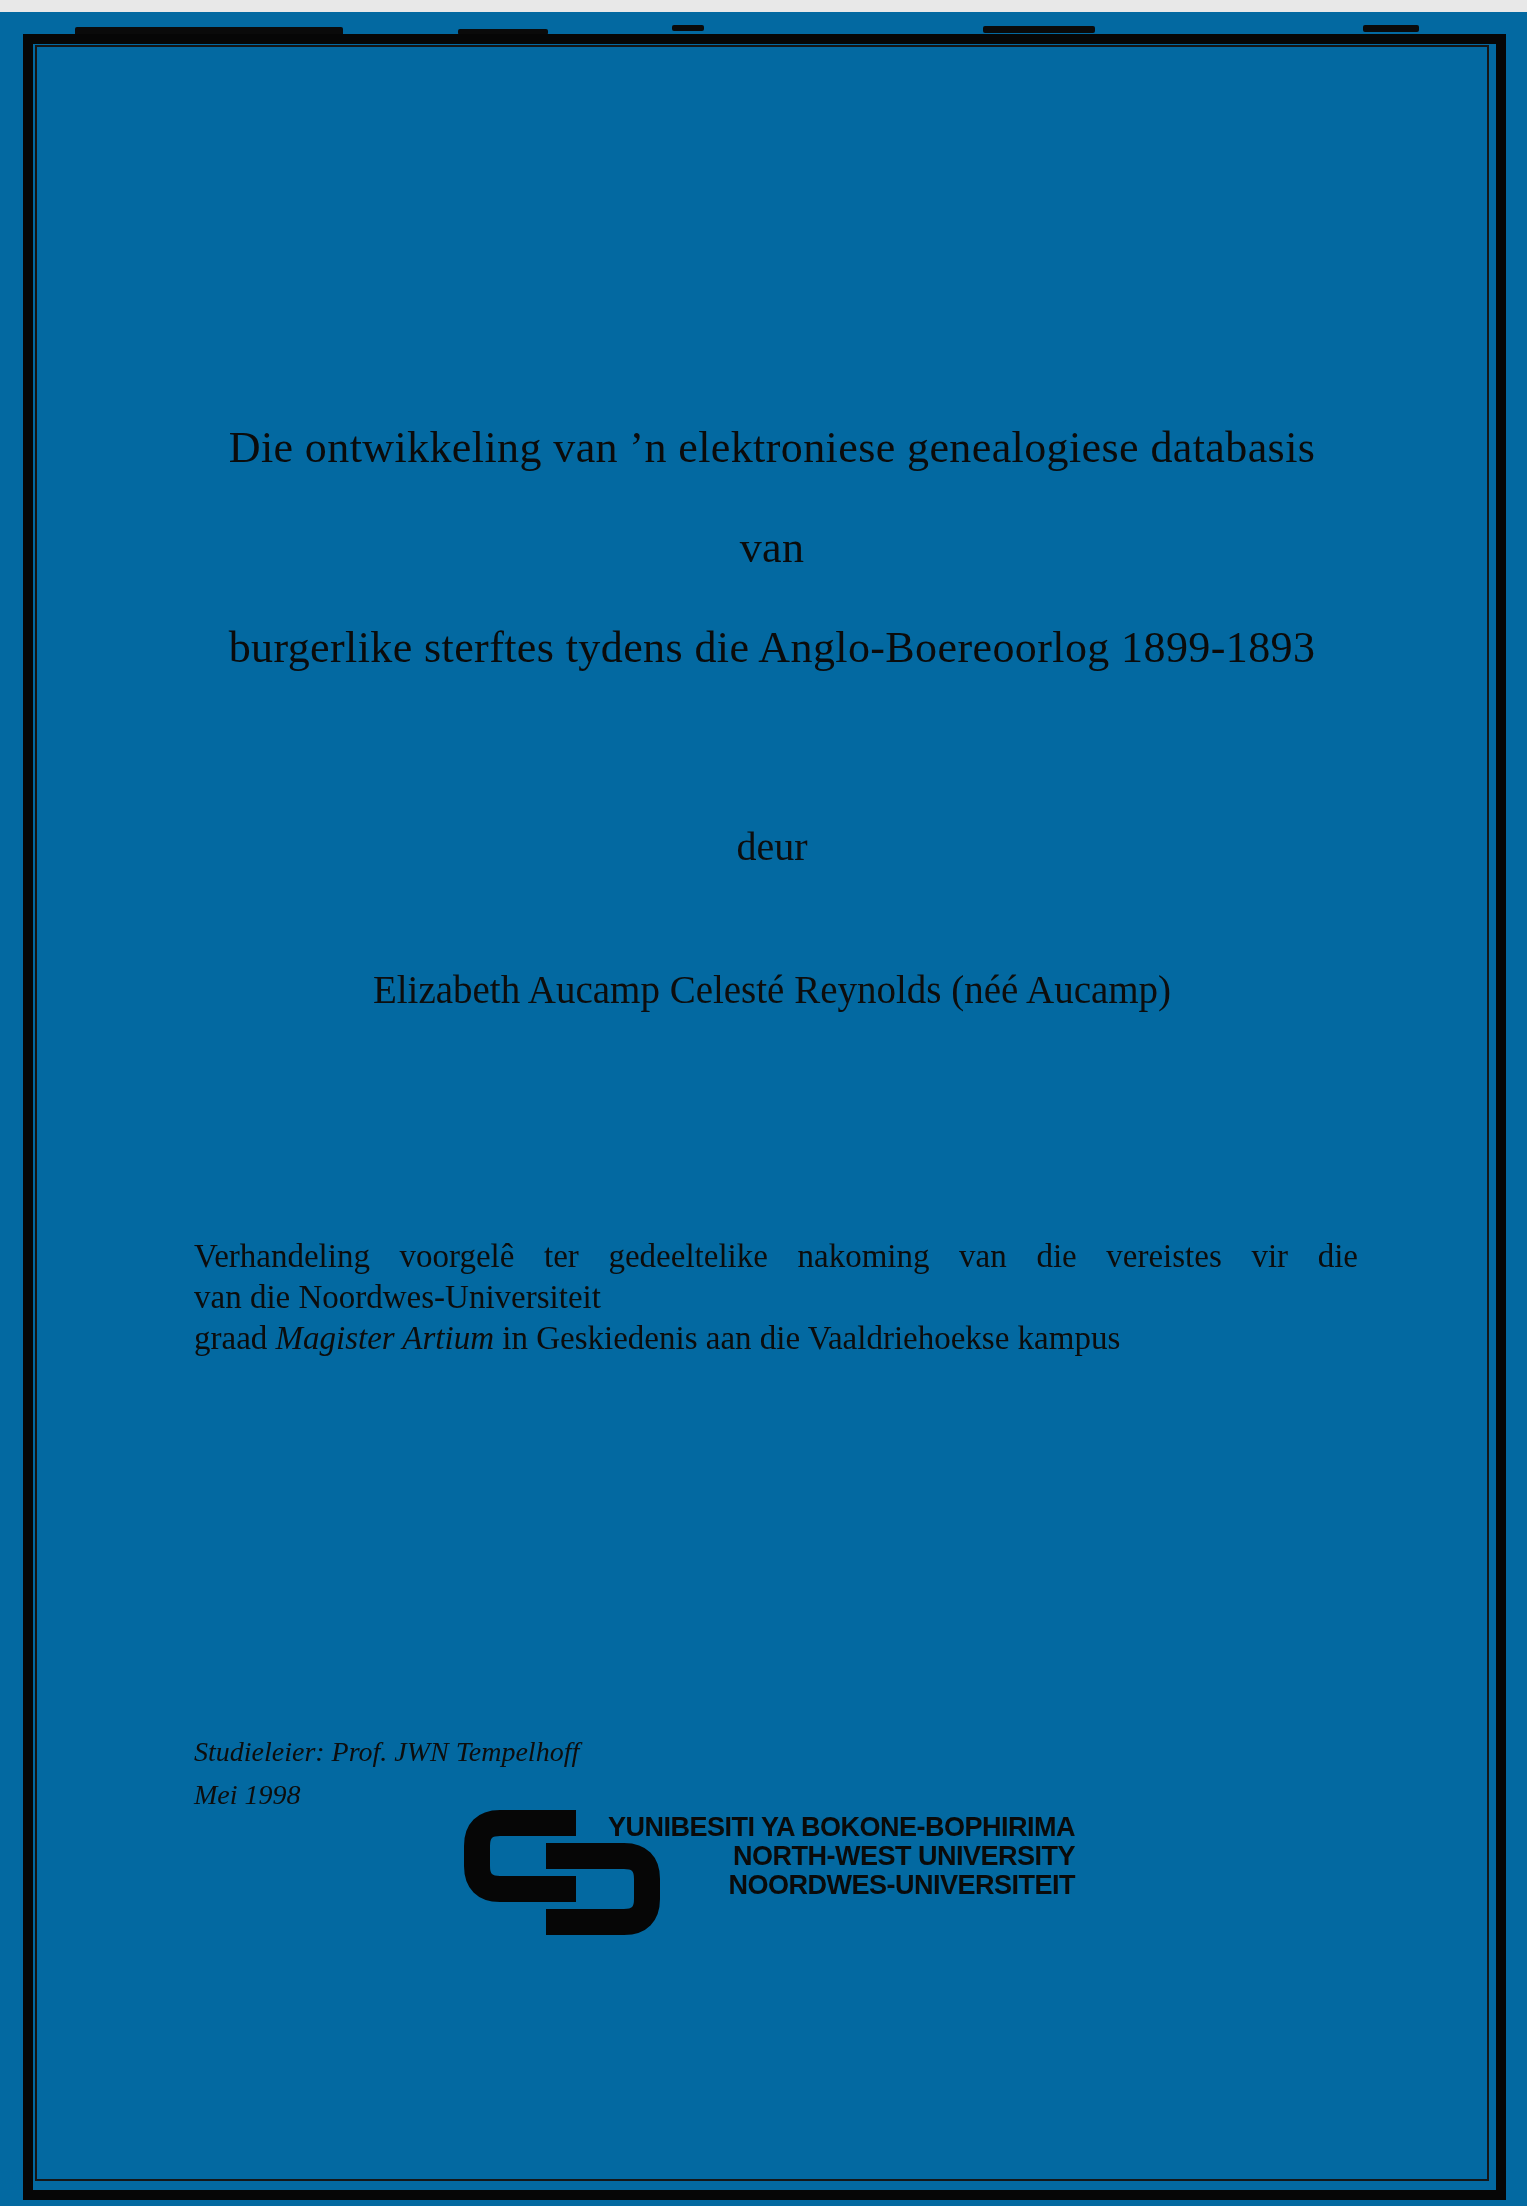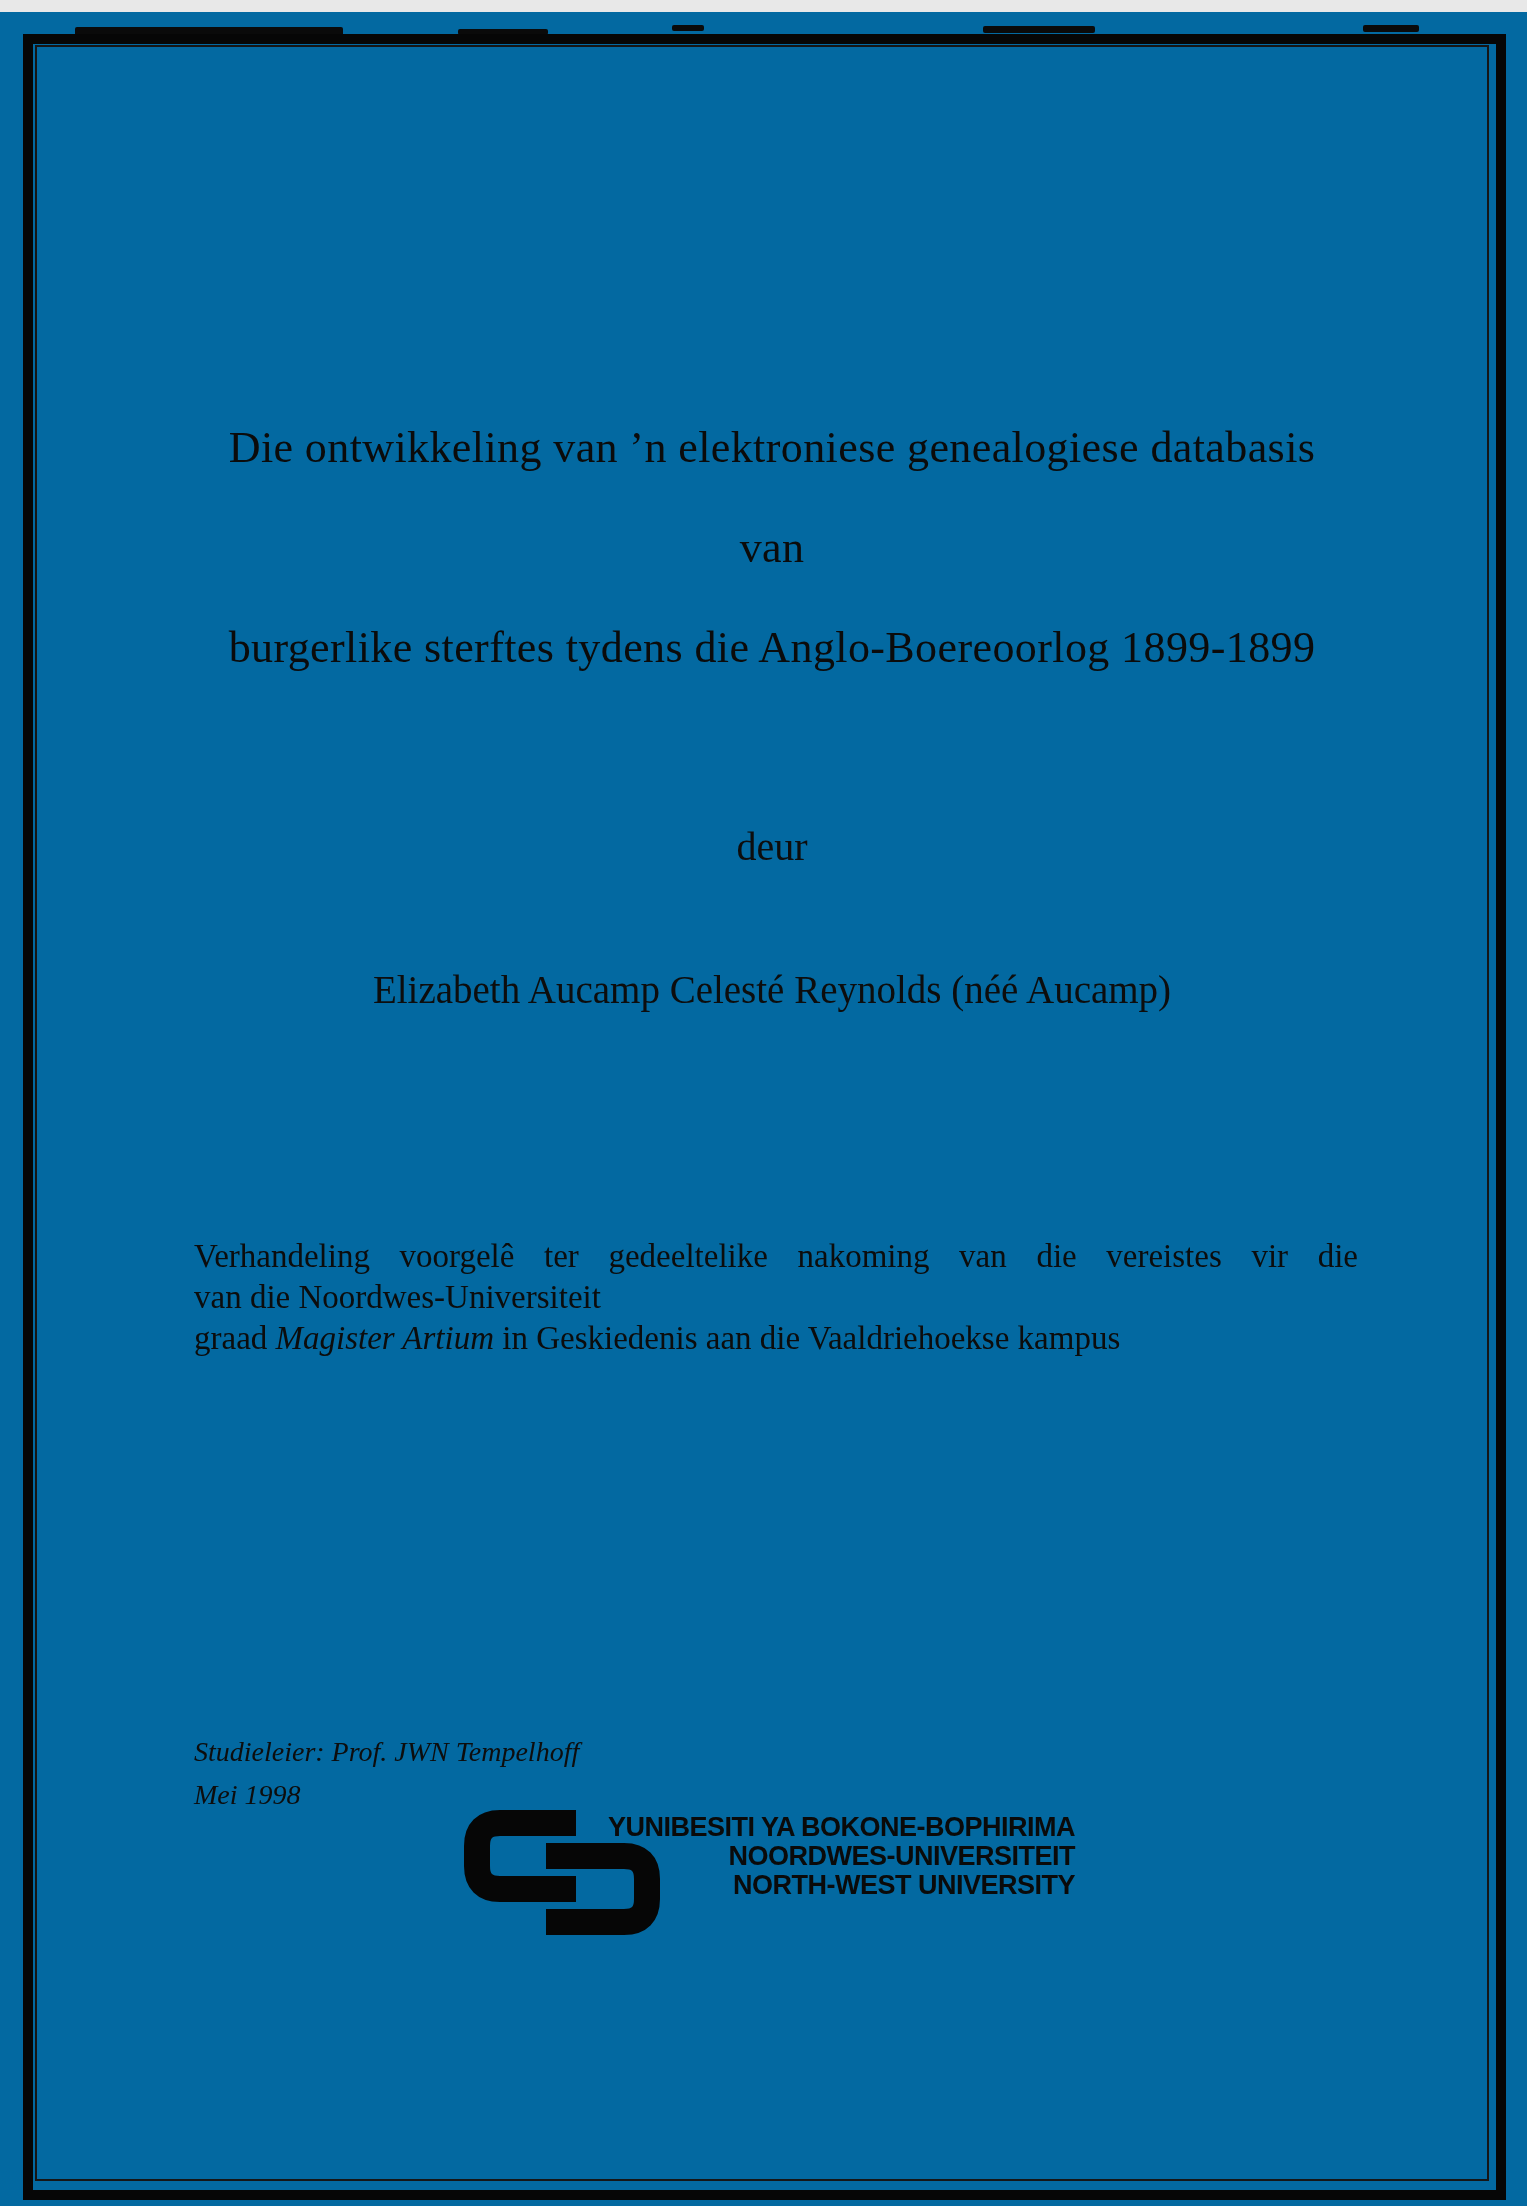--- a/index.html
+++ b/index.html
@@ -115,21 +115,21 @@
   <div class="smudge s2"></div>
   <div class="smudge s3"></div>
   <div class="smudge s4"></div>
   <div class="smudge s5"></div>
 
   <div class="frame-outer"></div>
   <div class="frame-inner"></div>
 
   <div class="centerband title">
     <div>Die ontwikkeling van ’n elektroniese genealogiese databasis van</div>
-    <div>burgerlike sterftes tydens die Anglo-Boereoorlog 1899-1899</div>
+    <div>burgerlike sterftes tydens die Anglo-Boereoorlog 1899-1893</div>
   </div>
 
   <div class="centerband byline">deur</div>
 
   <div class="centerband author">Elizabeth Aucamp Celesté Reynolds (néé Aucamp)</div>
 
   <div class="statement">
     <div class="just">Verhandeling voorgelê ter gedeeltelike nakoming van die vereistes vir die</div>
     <div>van die Noordwes-Universiteit</div>
     <div><span>graad </span><span class="ital">Magister Artium</span><span> in Geskiedenis aan die Vaaldriehoekse kampus</span></div>
@@ -142,17 +142,17 @@
 
   <svg class="logo-mark" viewBox="0 0 200 130" aria-hidden="true">
     <path d="M 112 13 H 36 Q 13 13 13 36 V 56 Q 13 79 36 79 H 112" fill="none" stroke="#060606" stroke-width="26" stroke-linecap="butt"></path>
     <g transform="translate(82,33)">
       <path d="M 0 13 H 78 Q 101 13 101 36 V 56 Q 101 79 78 79 H 0" fill="none" stroke="#060606" stroke-width="26" stroke-linecap="butt"></path>
     </g>
   </svg>
 
   <div class="logo-text">
     <div>YUNIBESITI YA BOKONE-BOPHIRIMA</div>
+    <div>NORTH-WEST UNIVERSITY</div>
     <div>NOORDWES-UNIVERSITEIT</div>
-    <div>NORTH-WEST UNIVERSITY</div>
   </div>
 
 </div>
 
 </body></html>

